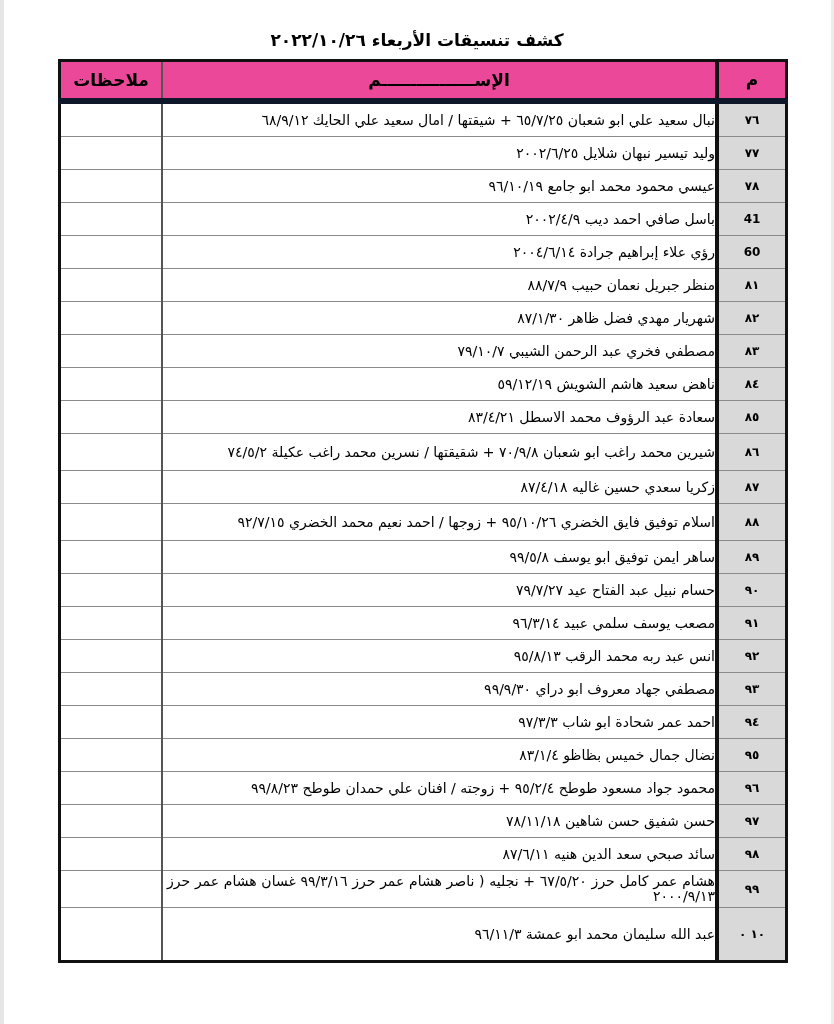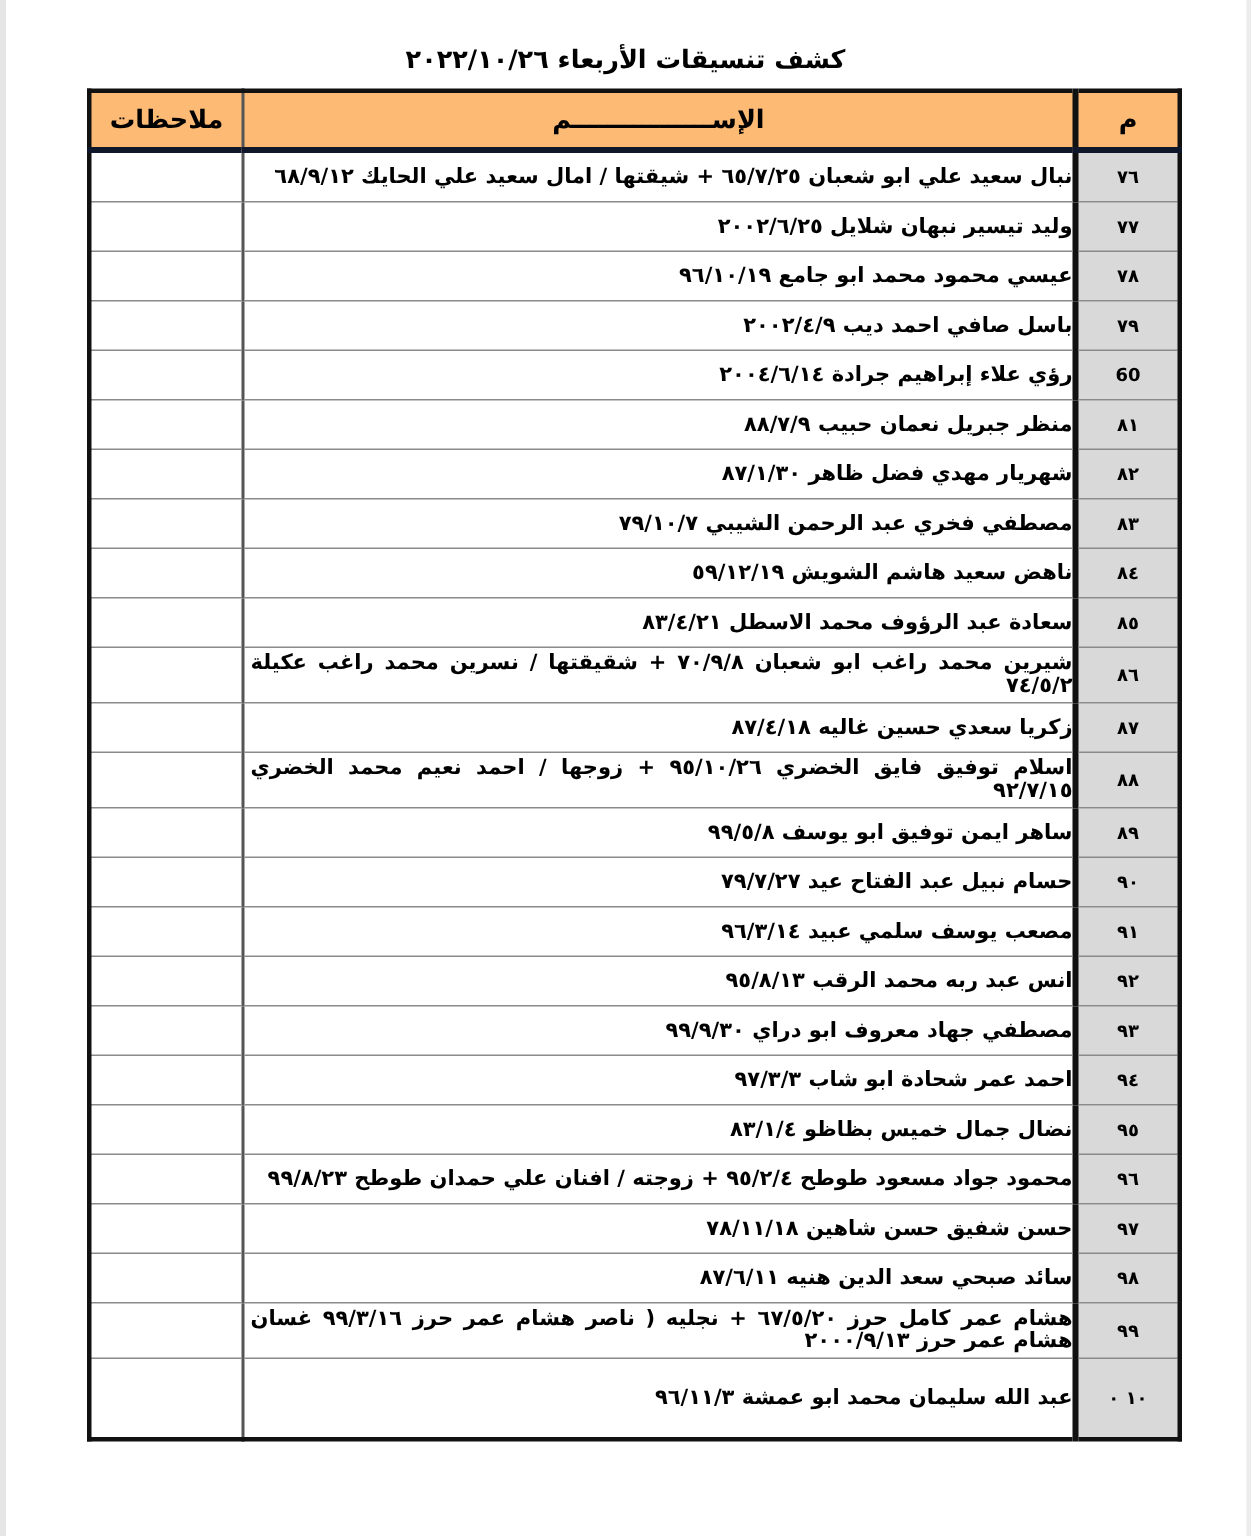--- a/index.html
+++ b/index.html
@@ -15,34 +15,34 @@
     }
     table.sheet {
       position: absolute; left: 58px; top: 59px; width: 730px;
       border-collapse: collapse; direction: rtl;
       border: 3px solid #111;
     }
     table.sheet th, table.sheet td {
       border: 1px solid #8a8a8a; padding: 0; color: #000;
     }
     table.sheet thead th {
-      background: #fdba74; height: 36px; font-size: 17px; font-weight: bold;
-      border-bottom: 4px solid #0f172a;
+      background: #ec4899; height: 36px; font-size: 17px; font-weight: bold;
+      border-bottom: 6px solid #0f172a;
     }
     th.col-m, td.col-m {
       width: 42px; text-align: center; background: #d9d9d9;
       border-left: 4px solid #111 !important;
     }
     td.col-m { font-size: 12px; font-weight: bold; color: #222; line-height: 15px; }
     th.col-name { text-align: center; }
     th.col-notes, td.col-notes { width: 100px; }
     th.col-notes { text-align: center; border-right: 2px solid #555 !important; }
     td.col-notes { border-right: 2px solid #555 !important; }
     td.col-name {
-      text-align: right; padding-right: 6px; font-size: 14px; font-weight: bold;
+      text-align: right; padding-right: 6px; font-size: 14px; font-weight: normal;
       line-height: 15px;
     }
     tr.r1 td { height: 32px; }
     tr.r2 td { height: 36px; }
     tr.r3 td { height: 52px; }
     td.col-name.justify { text-align: justify; text-align-last: right; padding-left: 4px; margin-left: 44px; }
   </style>
 </head>
 <body>
 
@@ -69,21 +69,21 @@
       <td class="col-m">٧٧</td>
       <td class="col-name">وليد تيسير نبهان شلايل ٢٠٠٢/٦/٢٥</td>
       <td class="col-notes"></td>
     </tr>
     <tr class="r1">
       <td class="col-m">٧٨</td>
       <td class="col-name">عيسي محمود محمد ابو جامع ٩٦/١٠/١٩</td>
       <td class="col-notes"></td>
     </tr>
     <tr class="r1">
-      <td class="col-m">٧٩</td>
+      <td class="col-m">41</td>
       <td class="col-name">باسل صافي احمد ديب ٢٠٠٢/٤/٩</td>
       <td class="col-notes"></td>
     </tr>
     <tr class="r1">
       <td class="col-m">60</td>
       <td class="col-name">رؤي علاء إبراهيم جرادة ٢٠٠٤/٦/١٤</td>
       <td class="col-notes"></td>
     </tr>
     <tr class="r1">
       <td class="col-m">٨١</td>

